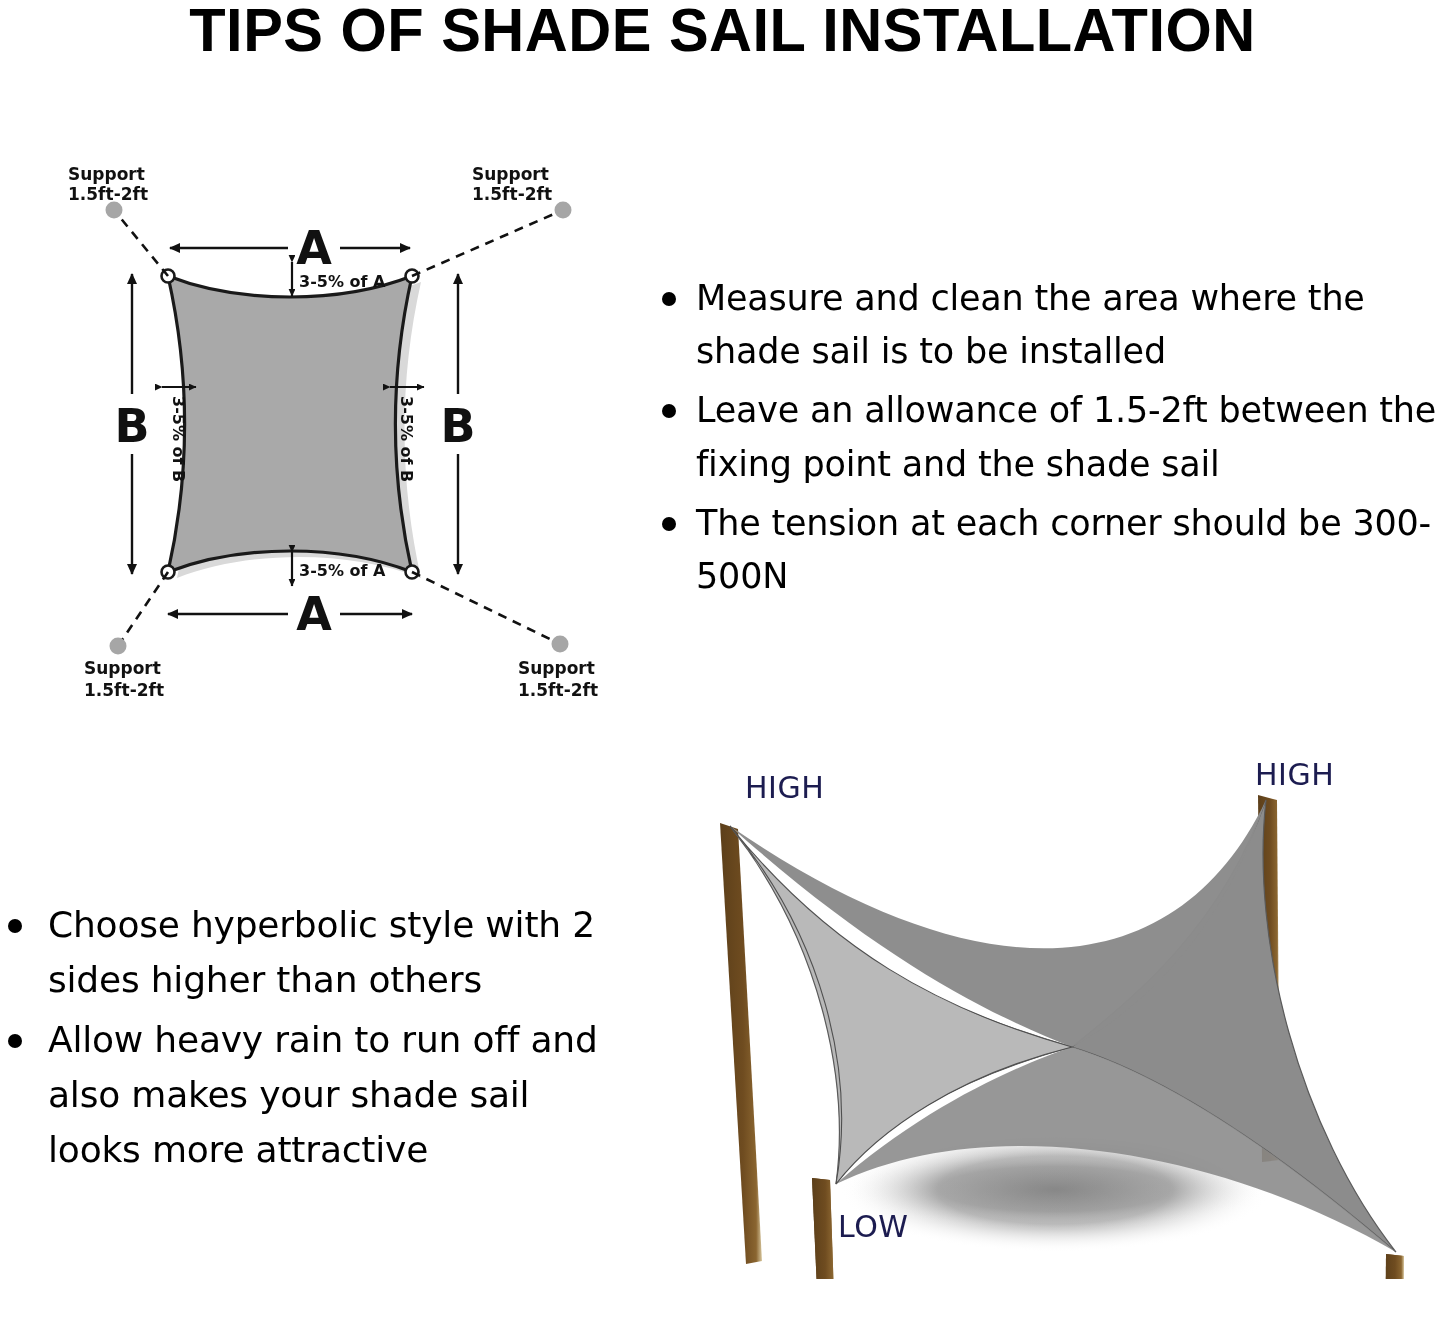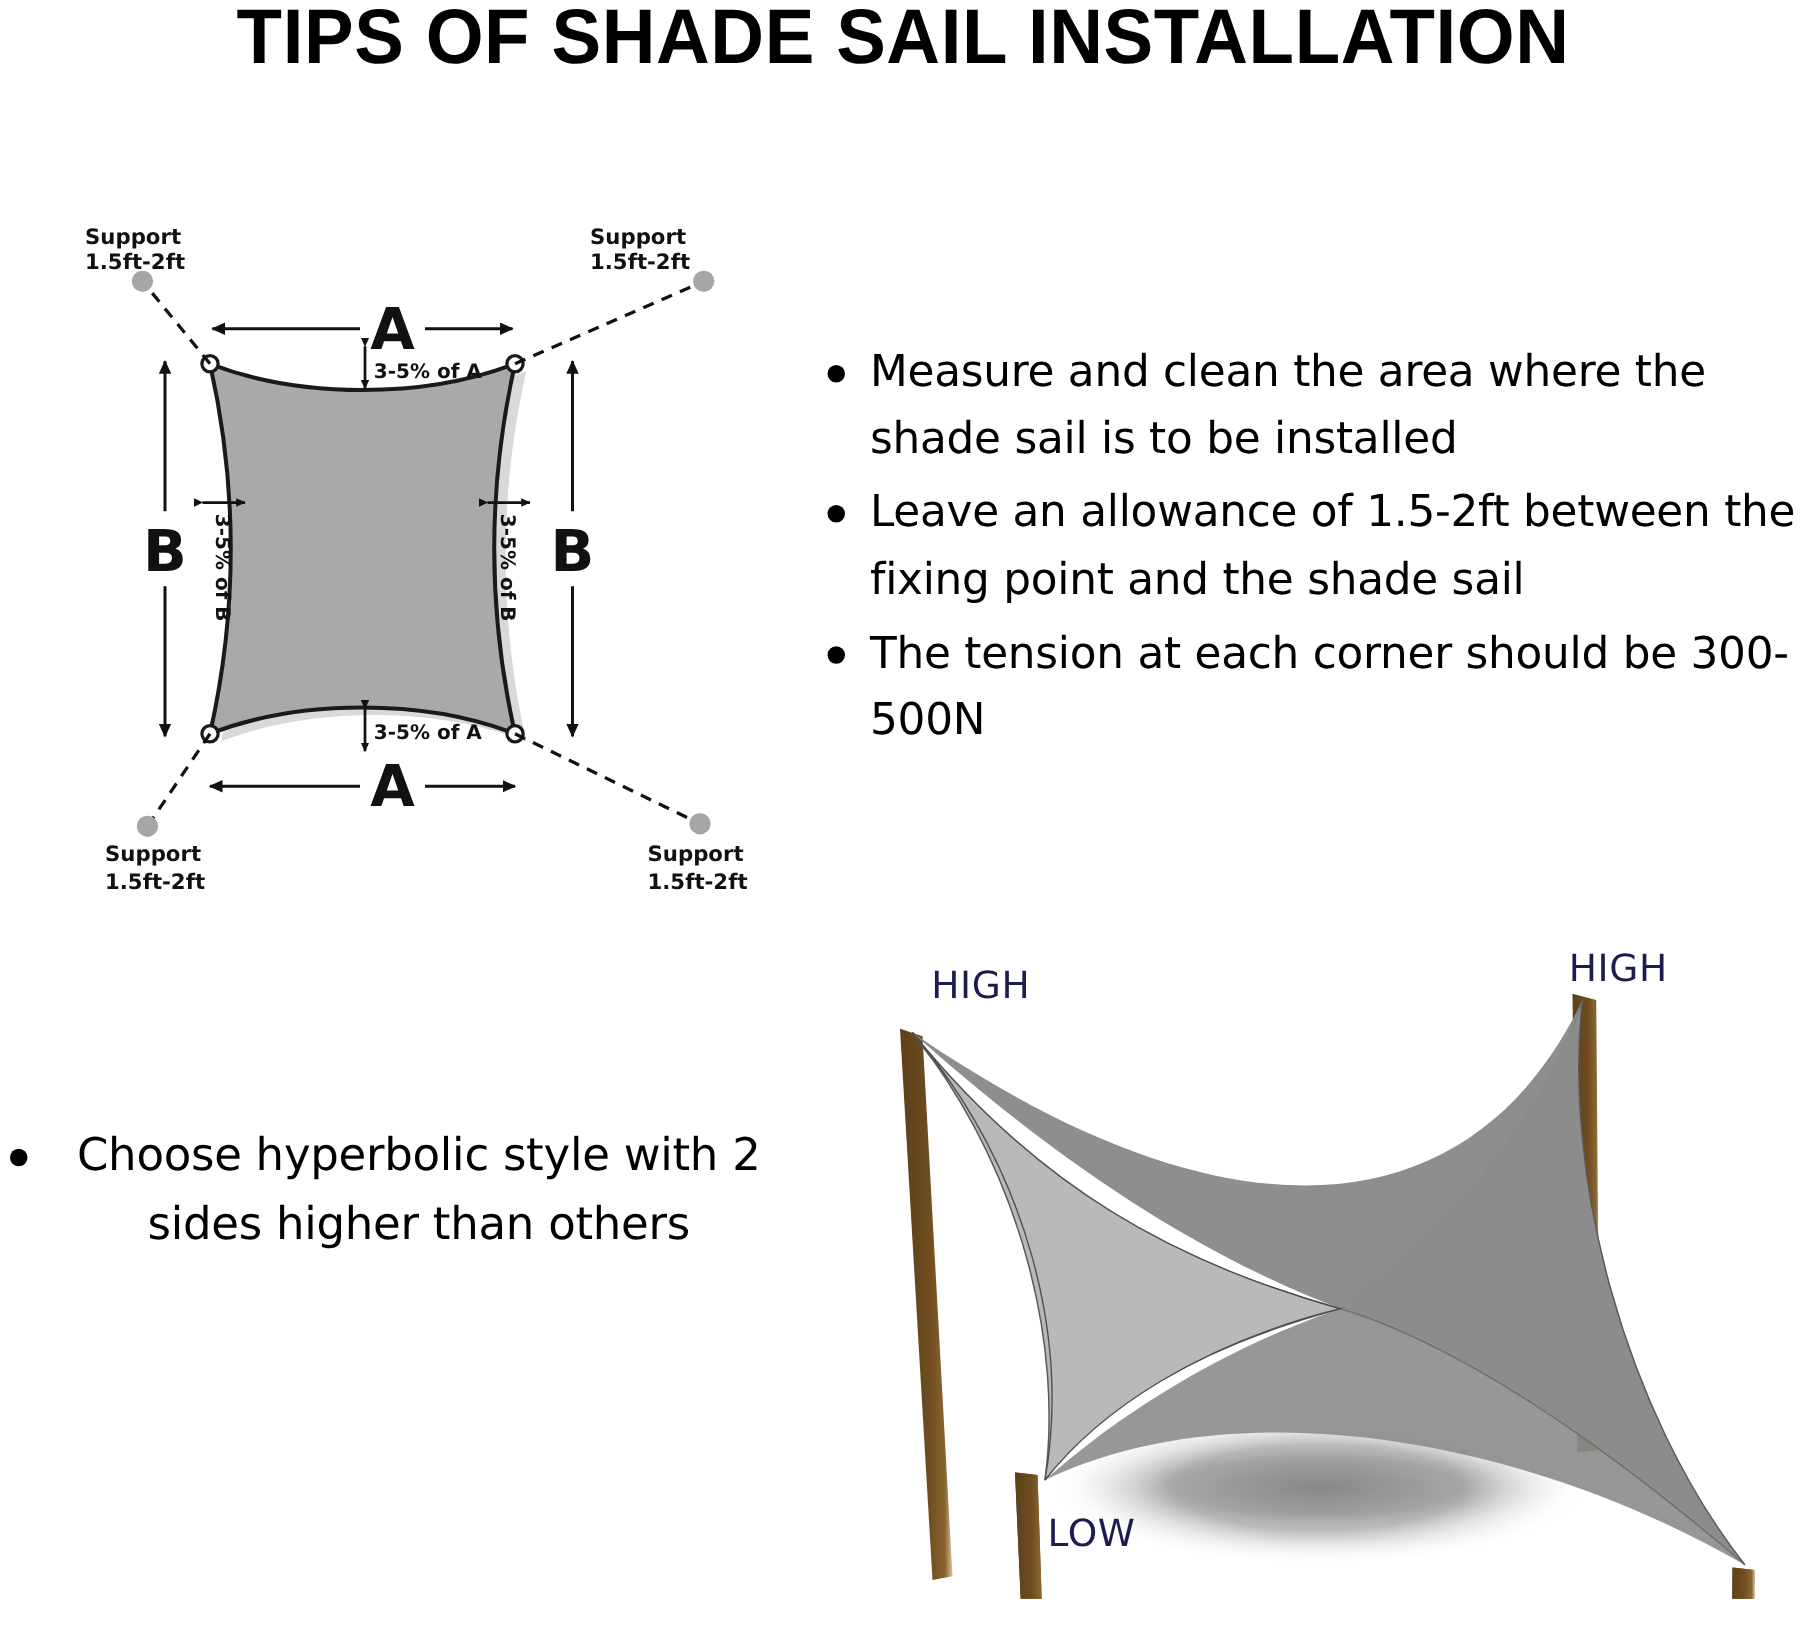--- a/index.html
+++ b/index.html
@@ -19,38 +19,38 @@
     font-size:62px;
     letter-spacing:0.5px;
     line-height:64px;
     transform:scaleX(0.96);
     transform-origin:50% 50%;
     color:#000;
     white-space:nowrap;
   }
 
   
-  .diagram-top{position:absolute;left:40px;top:159px;width:600px;height:580px;text-decoration:underline;}
+  .diagram-top{position:absolute;left:40px;top:144px;width:600px;height:580px;text-decoration:underline;}
   .diagram-top svg{display:block;}
 
   .dlabel{
     font-family:"DejaVu Sans","Liberation Sans",sans-serif;
     font-weight:700;
     fill:#111;
   }
   .dlabel-sm{font-size:17px;}
   .dlabel-pct{font-size:16px;font-weight:700;}
   .dlabel-AB{font-size:46px;font-weight:700;}
 
   
   .bullets-right{
     position:absolute;left:650px;top:272px;width:800px;
   }
   .bullets-left{
-    position:absolute;left:2px;top:898px;width:620px;text-align:center;
+    position:absolute;left:2px;top:898px;width:620px;
   }
   ul.blist{list-style:none;margin:0;padding:0;}
   ul.blist li{
     position:relative;
     padding-left:46px;
     margin:0 0 6px 0;
     font-family:"DejaVu Sans","Liberation Sans",sans-serif;
     font-size:35px;
     line-height:1.52;
     color:#000;
@@ -166,20 +166,21 @@
     <ul class="blist">
       <li>Measure and clean the area where the shade sail is to be installed</li>
       <li>Leave an allowance of 1.5-2ft between the fixing point and the shade sail</li>
       <li>The tension at each corner should be 300-500N</li>
     </ul>
   </div>
 
   <div class="bullets-left">
     <ul class="blist">
       <li>Choose hyperbolic style with 2 sides higher than others</li>
+      <li>Allow heavy rain to run off and also makes your shade sail looks more attractive</li>
     </ul>
   </div>
 
   <div class="diagram-bottom">
     <svg width="785" height="529" viewBox="0 0 785 529" xmlns="http://www.w3.org/2000/svg">
       <defs>
         <linearGradient id="postGrad" x1="0" y1="0" x2="1" y2="0">
           <stop offset="0%" stop-color="#5c3f1a"></stop>
           <stop offset="55%" stop-color="#6f4c20"></stop>
           <stop offset="86%" stop-color="#8a6530"></stop>

